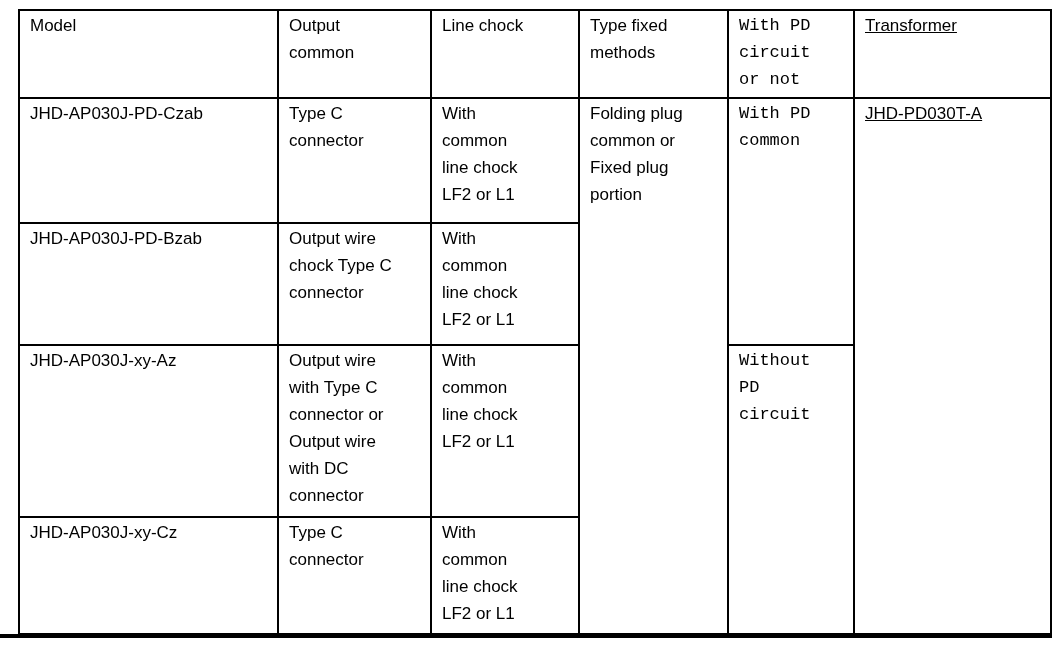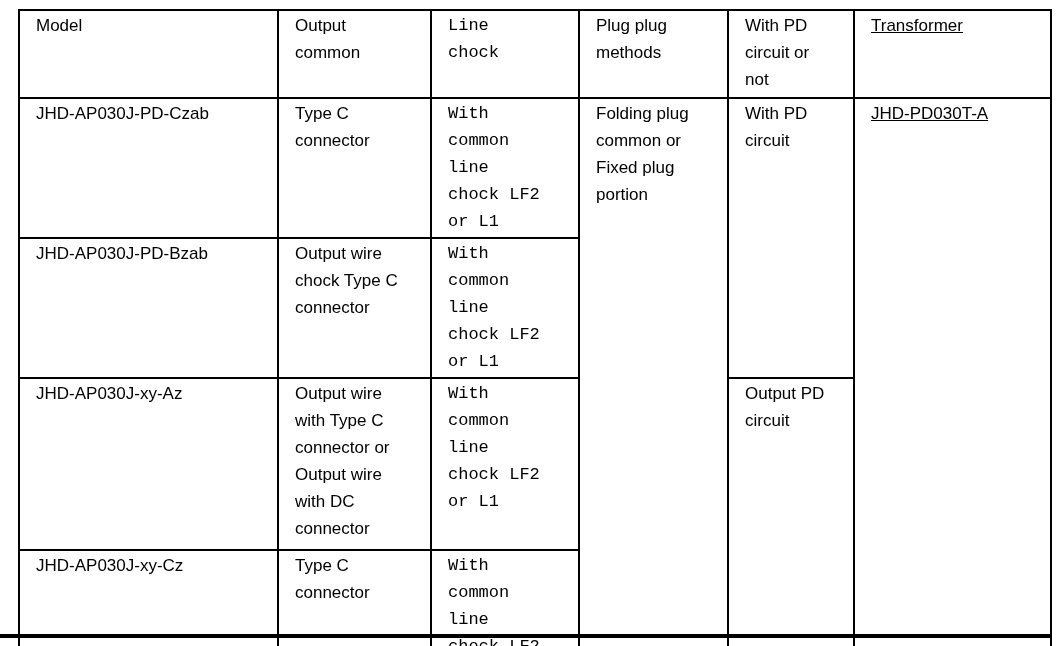--- a/index.html
+++ b/index.html
@@ -25,35 +25,35 @@
     table-layout: fixed;
   }
   table.spec th,
   table.spec td {
     border: 2px solid #000000;
     vertical-align: top;
     text-align: left;
     font-size: 17px;
     line-height: 27px;
     font-weight: normal;
-    padding: 1px 4px 2px 16px;
+    padding: 1px 4px 2px 10px;
     overflow: hidden;
   }
   tr.row-header { height: 88px; }
   tr.row-1 { height: 125px; margin-top: 23px; }
   tr.row-2 { height: 122px; }
   tr.row-3 { height: 172px; }
   tr.row-4 { height: 117px; }
   
   .tw { display: block; }
   .w-c1 { max-width: 240px; }
   .w-c2 { max-width: 105px; }
-  .w-c3 { max-width: 94px; font-family: Liberation Mono, monospace; }
+  .w-c3 { max-width: 94px; }
   .w-c4 { max-width: 100px; }
-  .w-c5 { max-width: 80px; }
+  .w-c5 { max-width: 80px; font-family: Liberation Mono, monospace; }
   .w-c6 { max-width: 180px; text-decoration: underline; }
   .page-bottom-rule {
     position: absolute;
     left: 0;
     top: 634px;
     width: 1052px;
     height: 4px;
     background: #000000;
   }
 </style>
@@ -77,21 +77,21 @@
       <th>
         <span class="tw w-c1">Model</span>
       </th>
       <th>
         <span class="tw w-c2">Output common</span>
       </th>
       <th>
         <span class="tw w-c3">Line chock</span>
       </th>
       <th>
-        <span class="tw w-c4">Plug plug methods</span>
+        <span class="tw w-c4">Type fixed methods</span>
       </th>
       <th>
         <span class="tw w-c5">With PD circuit or not</span>
       </th>
       <th>
         <span class="tw w-c6">Transformer</span>
       </th>
     </tr>
 
     <tr class="row-1">
@@ -101,21 +101,21 @@
       <td>
         <span class="tw w-c2">Type C connector</span>
       </td>
       <td>
         <span class="tw w-c3">With common line chock LF2 or L1</span>
       </td>
       <td rowspan="4">
         <span class="tw w-c4">Folding plug common or Fixed plug portion</span>
       </td>
       <td rowspan="2">
-        <span class="tw w-c5">With PD circuit</span>
+        <span class="tw w-c5">With PD common</span>
       </td>
       <td rowspan="4">
         <span class="tw w-c6">JHD-PD030T-A</span>
       </td>
     </tr>
 
     <tr class="row-2">
       <td>
         <span class="tw w-c1">JHD-AP030J-PD-Bzab</span>
       </td>
@@ -131,21 +131,21 @@
       <td>
         <span class="tw w-c1">JHD-AP030J-xy-Az</span>
       </td>
       <td>
         <span class="tw w-c2">Output wire with Type C connector or Output wire with DC connector</span>
       </td>
       <td>
         <span class="tw w-c3">With common line chock LF2 or L1</span>
       </td>
       <td rowspan="2">
-        <span class="tw w-c5">Output PD circuit</span>
+        <span class="tw w-c5">Without PD circuit</span>
       </td>
     </tr>
 
     <tr class="row-4">
       <td>
         <span class="tw w-c1">JHD-AP030J-xy-Cz</span>
       </td>
       <td>
         <span class="tw w-c2">Type C connector</span>
       </td>

